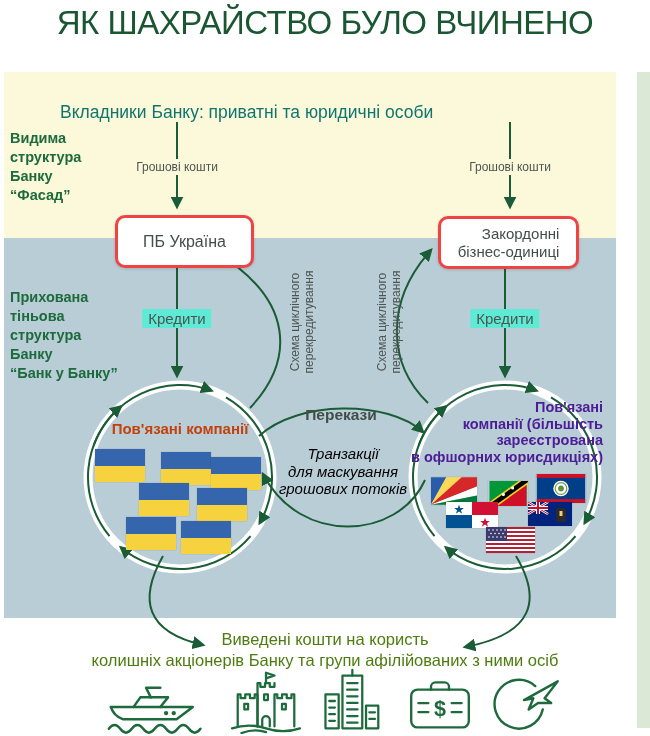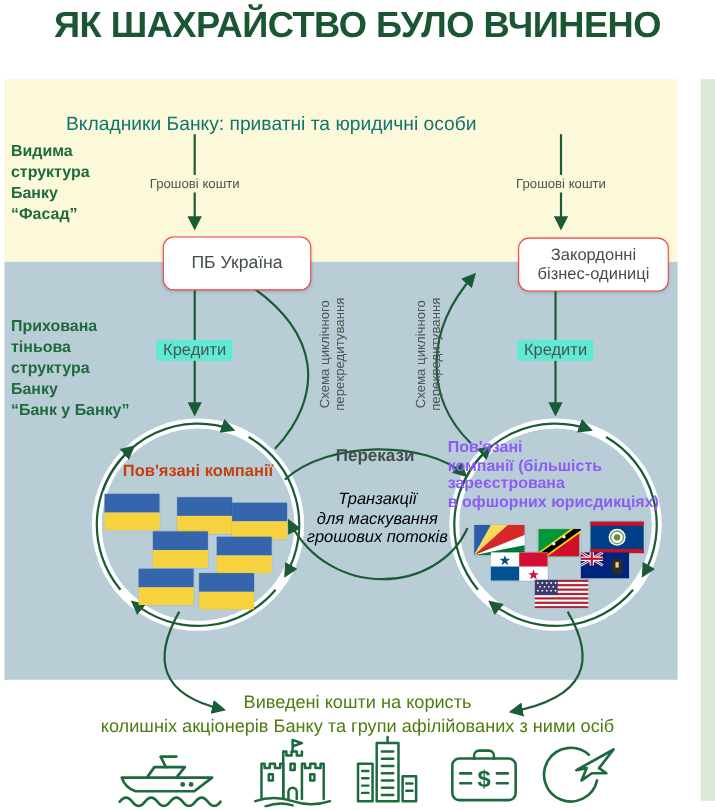--- a/index.html
+++ b/index.html
@@ -11,21 +11,21 @@
   .abs{position:absolute;}
   .prelines{white-space:pre-line;}
 
   
   #panel-yellow{left:4px;top:72px;width:612px;height:166px;background:#fcf8da;}
   #panel-blue{left:4px;top:238px;width:612px;height:380px;background:#b9cdd7;}
   #panel-greenbar{left:637px;top:72px;width:13px;height:656px;background:#dbe8d5;}
 
   
   #title{left:0;top:4px;width:650px;text-align:center;
-    font-size:33px;font-weight:bold;color:#1a5632;letter-spacing:-0.5px;}
+    font-size:33px;font-weight:normal;color:#1a5632;letter-spacing:-0.5px;}
 
   
   #arrow-layer{left:0;top:0;width:650px;height:736px;pointer-events:none;}
 
   
   #depositors{left:60px;top:102px;width:556px;text-align:left;
     font-size:17.5px;color:#0f766e;}
   .side-heading{left:10px;width:118px;font-weight:bold;font-size:14.5px;
     line-height:19px;color:#1d6a3c;}
   #facade-heading{top:129px;}
@@ -34,41 +34,41 @@
   .flow-label{font-size:12px;color:#4c5551;background:#fcf8da;
     padding:1px 5px;transform:translateX(-50%);}
   #flow-left{left:177px;top:159px;}
   #flow-right{left:510px;top:159px;}
 
   .credit-label{font-size:15px;color:#4c5551;background:#5eead4;
     padding:1px 6px;transform:translateX(-50%);}
   #credit-left{left:177px;top:309px;}
   #credit-right{left:505px;top:309px;}
 
-  .node-box{background:#ffffff;border:1px solid #ef4444;border-radius:10px;
+  .node-box{background:#ffffff;border:3px solid #ef4444;border-radius:10px;
     box-shadow:0 1px 3px rgba(0,0,0,.15);display:flex;align-items:center;
-    justify-content:center;text-align:center;color:#434e4a;margin-left:33px;}
+    justify-content:center;text-align:right;color:#434e4a;}
   #box-left{left:115px;top:215px;width:133px;height:47px;font-size:16px;}
   #box-right{left:438px;top:216px;width:135px;height:47px;font-size:15px;line-height:18px;}
 
   .cycle-label{width:124px;text-align:center;font-size:12px;line-height:14px;
     color:#4c5551;transform:translate(-50%,-50%) rotate(-90deg);}
   #cycle-left{left:302px;top:322px;}
   #cycle-right{left:389px;top:322px;}
 
   #transfers-label{left:341px;top:406px;transform:translateX(-50%);
     font-size:15.5px;font-weight:bold;color:#434e4a;}
   #transactions-note{left:343px;top:445px;transform:translateX(-50%);
     font-style:italic;font-size:15px;line-height:17.5px;text-align:center;color:#000000;width:180px;}
 
   #left-circle-label{left:180px;top:420px;transform:translateX(-50%);
     font-size:15px;font-weight:600;color:#c2410c;}
   #right-circle-label{left:505px;top:399px;transform:translateX(-50%);
-    width:196px;text-align:left;font-size:14.5px;line-height:16.5px;
-    font-weight:600;color:#8b5cf6;}
+    width:196px;text-align:right;font-size:14.5px;line-height:16.5px;
+    font-weight:600;color:#4c1d95;}
 
   #outcome-text{left:10px;top:629px;width:630px;text-align:center;
     font-size:16.5px;line-height:21px;color:#4d7c0f;}
 
   
   .flag{box-shadow:0 0 1px rgba(0,0,0,.25);}
   .ua-flag{width:50px;height:33px;}
   .ua-flag .b{width:100%;height:50%;background:#3465ad;}
   .ua-flag .y{width:100%;height:50%;background:#f6d33e;}
   .flag svg{display:block;width:100%;height:100%;}

